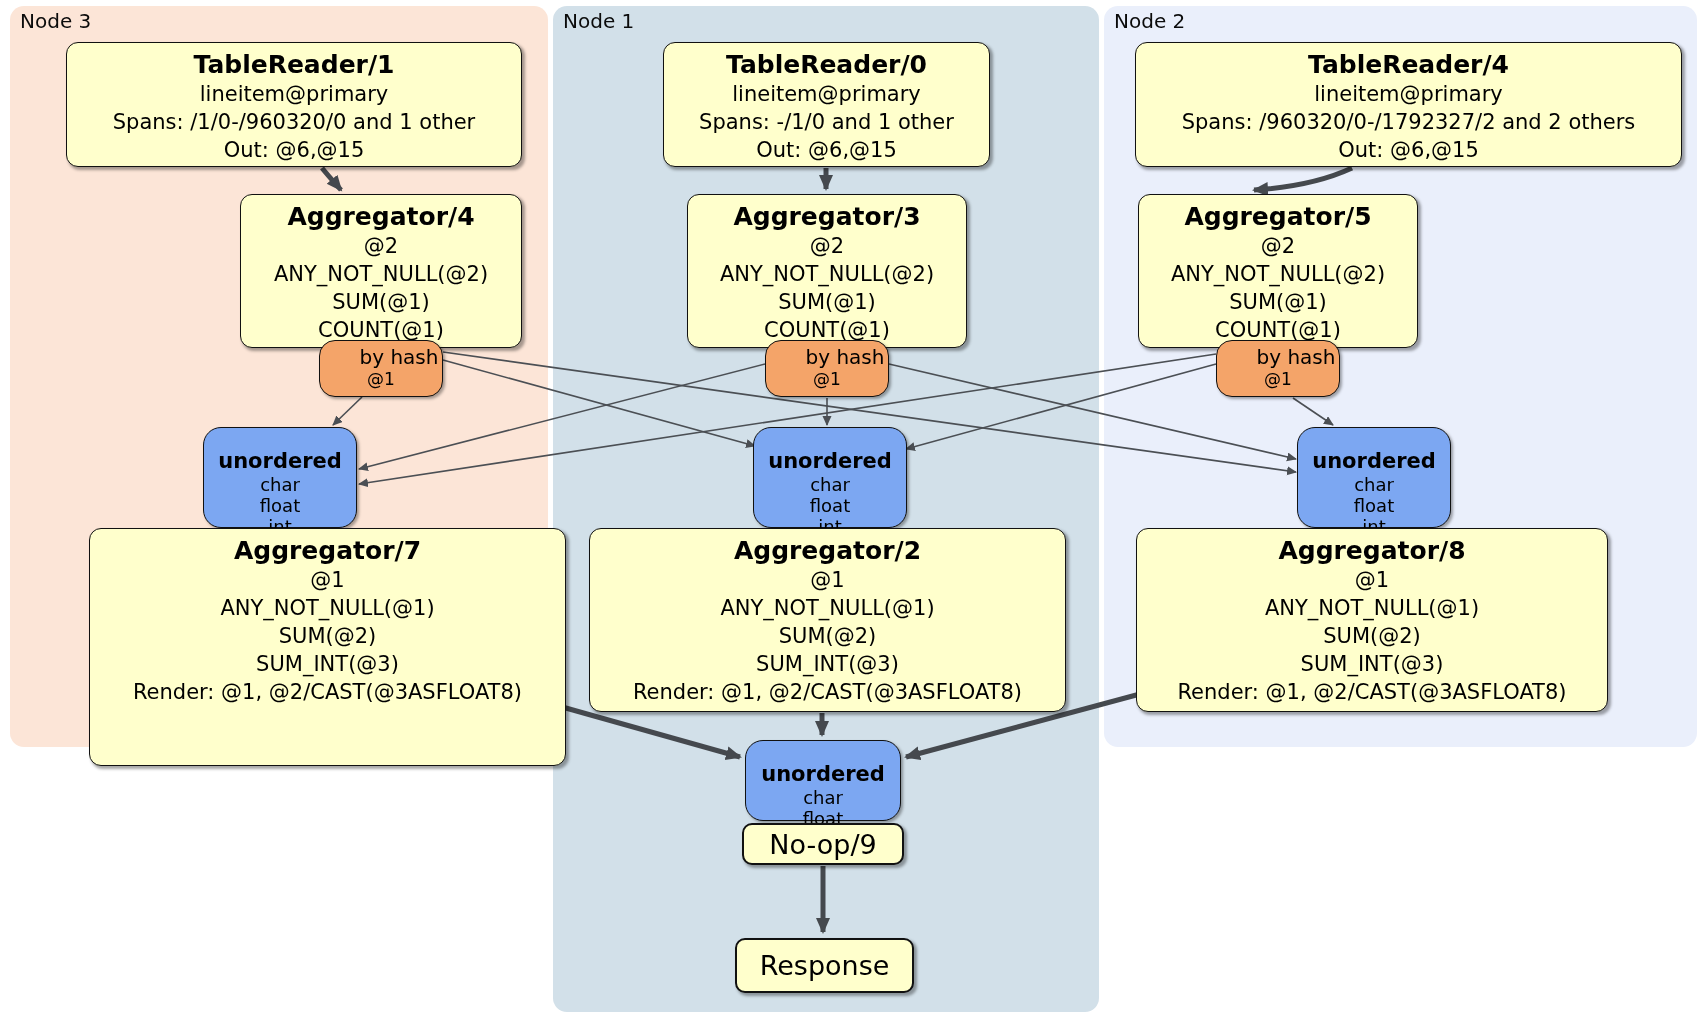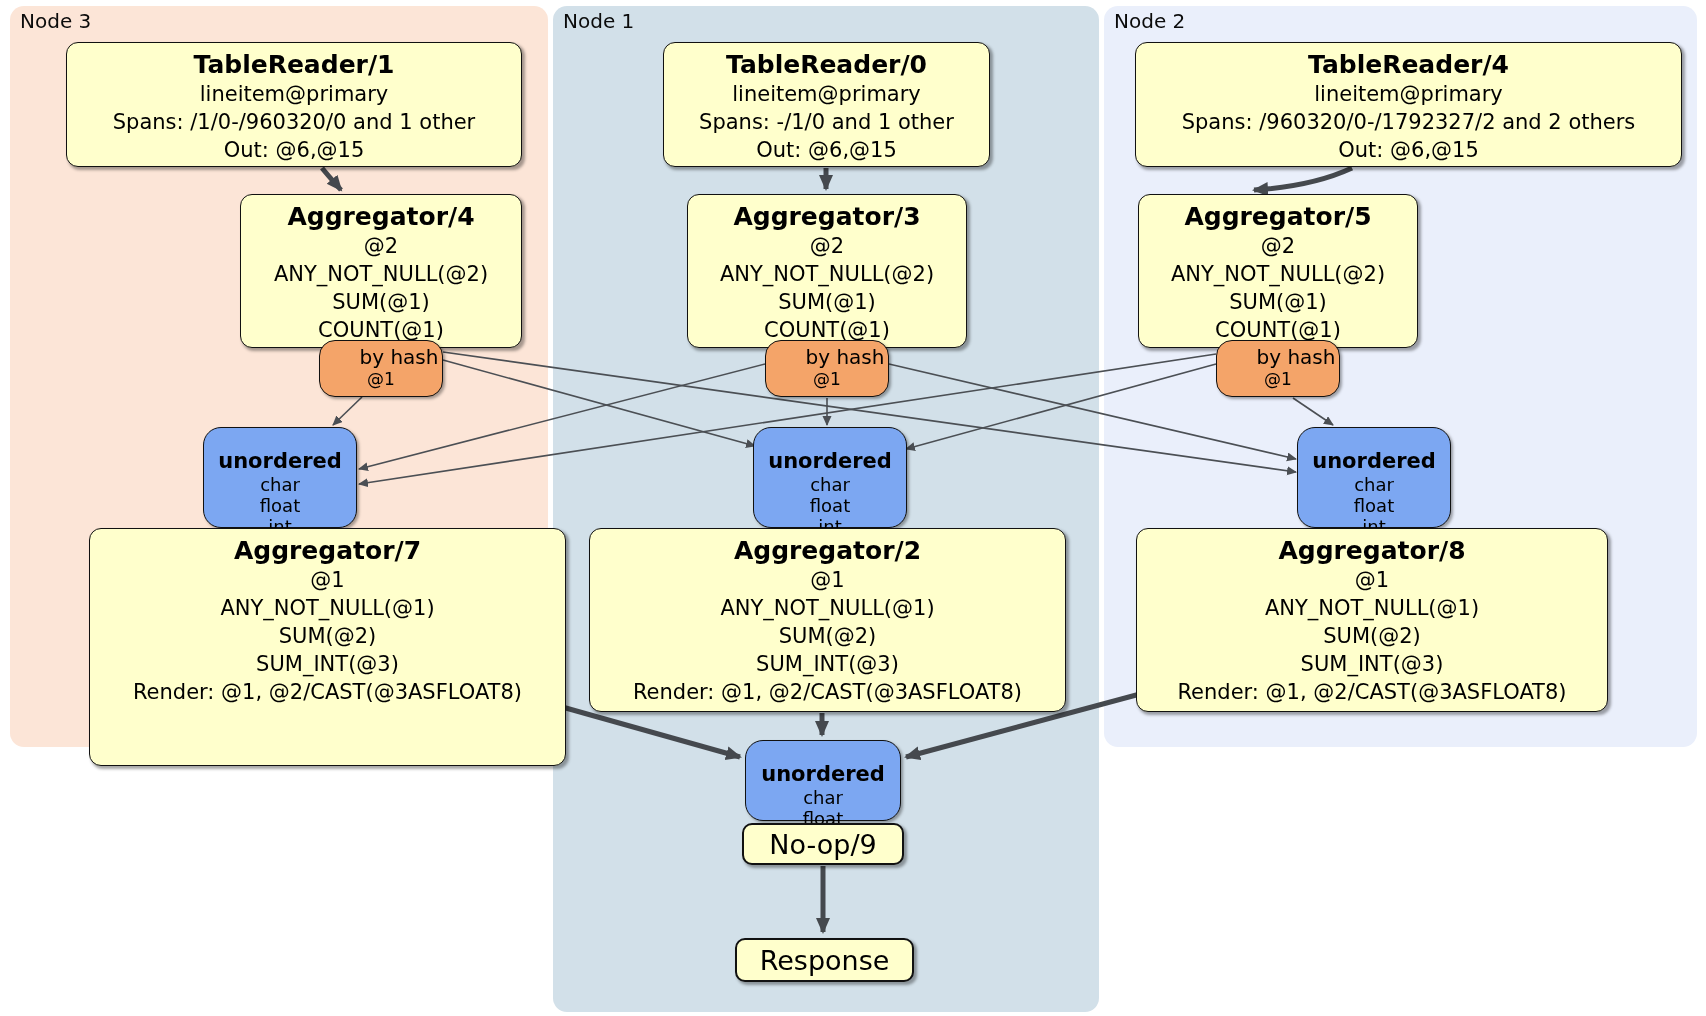--- a/index.html
+++ b/index.html
@@ -31,21 +31,21 @@
   #agg4{left:240px;top:194px;width:282px;height:154px;}
   #agg3{left:687px;top:194px;width:280px;height:154px;}
   #agg5{left:1138px;top:194px;width:280px;height:154px;}
   #agg7{left:43px;top:528px;width:477px;height:238px;margin-left:46px;}
   #agg6{left:589px;top:528px;width:477px;height:184px;}
   #agg8{left:1136px;top:528px;width:472px;height:184px;}
   .mini{position:absolute;background:#ffffcc;border:2px solid #111;border-radius:10px;
         box-shadow:2.5px 2.5px 3px rgba(0,0,0,.35);display:flex;align-items:center;justify-content:center;
         font-size:27px;font-weight:normal;color:#000;box-sizing:border-box;}
   #noop{left:742px;top:823px;width:162px;height:42px;}
-  #resp{left:735px;top:938px;width:179px;height:44px;}
+  #resp{left:735px;top:938px;width:179px;height:55px;}
 
   
   .router{position:absolute;background:#f4a469;border:1.7px solid #111;border-radius:16px;
         box-shadow:2px 2px 3px rgba(0,0,0,.35);text-align:center;color:#000;
         padding-top:4px;box-sizing:border-box;}
   .router-title{font-size:20px;font-weight:normal;line-height:24px;margin-left:36px;}
   .router-detail{font-size:17px;line-height:20px;}
   #router-node3{left:319px;top:340px;width:124px;height:57px;}
   #router-node1{left:765px;top:340px;width:124px;height:57px;}
   #router-node2{left:1216px;top:340px;width:124px;height:57px;}

